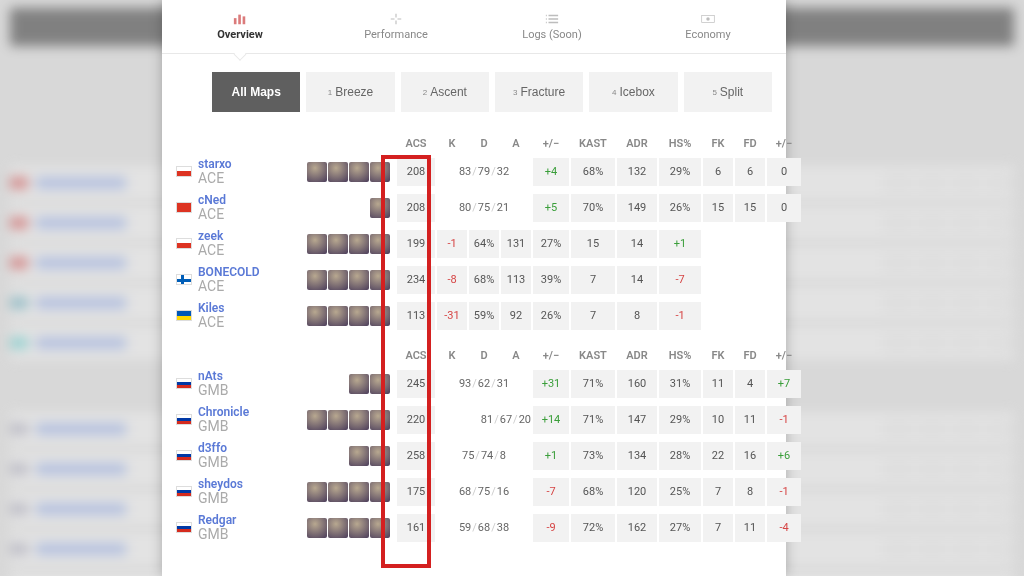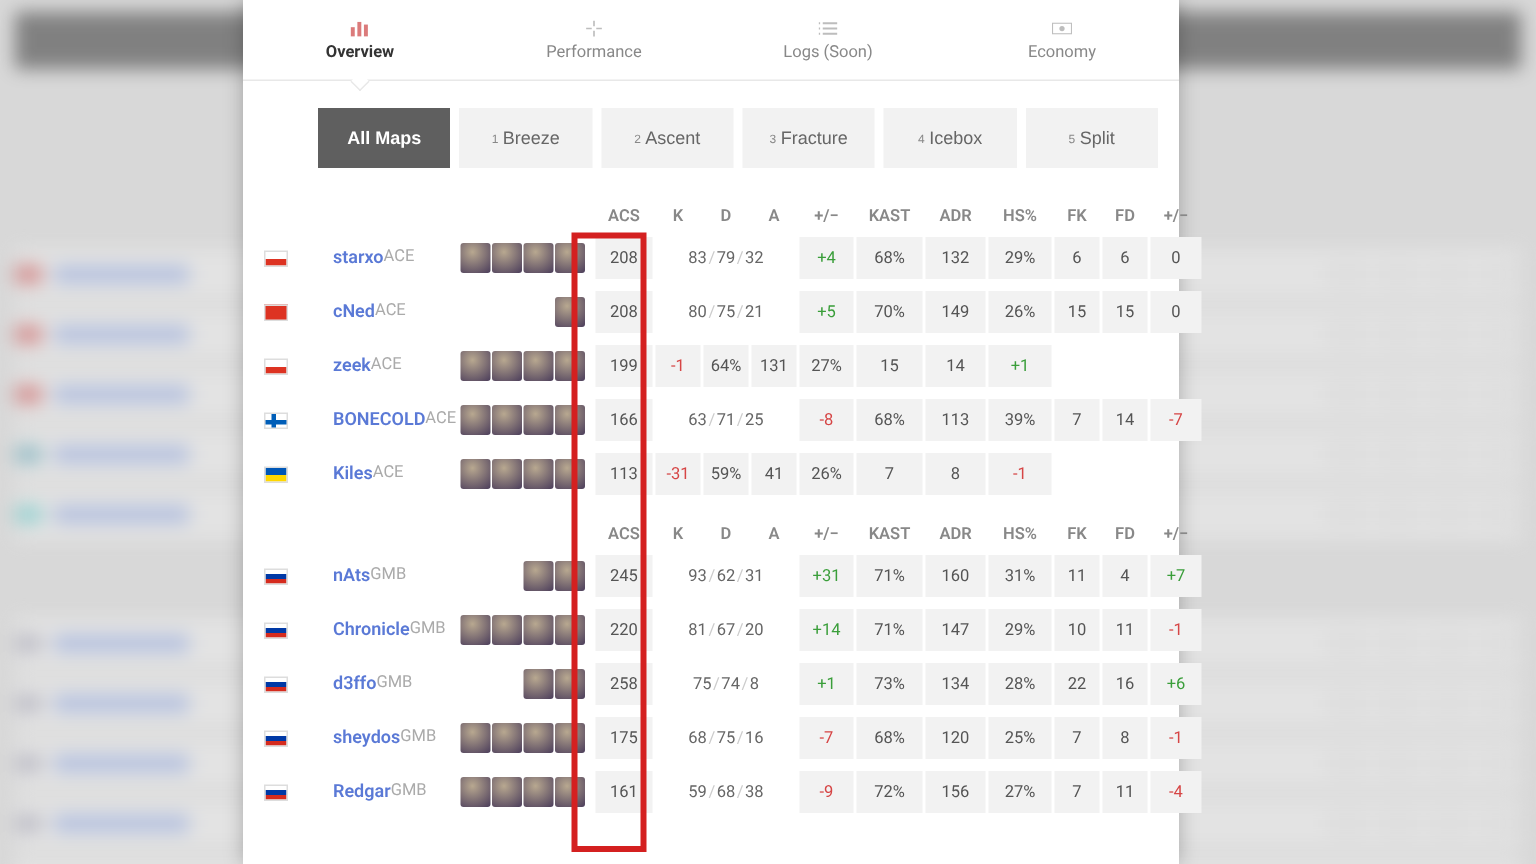--- a/index.html
+++ b/index.html
@@ -133,33 +133,32 @@
     flex: none;
   }
   .flag.tr { background: #d32; }
   .flag.fi { background: #fff; position: relative; }
   .flag.fi::before { content:''; position:absolute; left:4px; top:0; width:3px; height:100%; background:#005eb8; }
   .flag.fi::after { content:''; position:absolute; left:0; top:4px; width:100%; height:3px; background:#005eb8; }
   .flag.ua { background: linear-gradient(#0057b7 50%, #ffd700 50%); }
   .flag.ru { background: linear-gradient(#fff 33%, #0039a6 33% 66%, #d52b1e 66%); }
   .player-name {
     display: flex;
-    flex-direction: row;
+    flex-direction: column;
     line-height: 1.1;
-    margin-left: 24px;
   }
   .player-name a {
     color: #5a79d6;
     font-weight: 600;
     font-size: 12px;
     text-decoration: none;
   }
   .player-name .team-tag {
     color: #aaa;
-    font-size: 11px;
+    font-size: 14px;
   }
   .agents {
     display: flex;
     gap: 1px;
     justify-content: flex-end;
     padding-right: 6px;
   }
   .agent {
     width: 20px;
     height: 20px;
@@ -443,22 +442,21 @@
               <a href="#">BONECOLD</a>
               <span class="team-tag">ACE</span>
             </div>
           </div>
           <div class="agents">
             <div class="agent"></div>
             <div class="agent"></div>
             <div class="agent"></div>
             <div class="agent"></div>
           </div>
-          <div class="stat-cell">166</div>
-          <div class="stat-cell slash" style="grid-column: span 3;"><span>63</span><span class="sep">/</span><span>71</span><span class="sep">/</span><span>25</span></div>
+          <div class="stat-cell">234</div>
           <div class="stat-cell"><span class="neg">-8</span></div>
           <div class="stat-cell">68%</div>
           <div class="stat-cell">113</div>
           <div class="stat-cell">39%</div>
           <div class="stat-cell">7</div>
           <div class="stat-cell">14</div>
           <div class="stat-cell"><span class="neg">-7</span></div>
         </div>
         <div class="player-row">
           <div class="player-info">
@@ -470,21 +468,21 @@
           </div>
           <div class="agents">
             <div class="agent"></div>
             <div class="agent"></div>
             <div class="agent"></div>
             <div class="agent"></div>
           </div>
           <div class="stat-cell">113</div>
           <div class="stat-cell"><span class="neg">-31</span></div>
           <div class="stat-cell">59%</div>
-          <div class="stat-cell">41</div>
+          <div class="stat-cell">92</div>
           <div class="stat-cell">26%</div>
           <div class="stat-cell">7</div>
           <div class="stat-cell">8</div>
           <div class="stat-cell"><span class="neg">-1</span></div>
         </div>
       </div>
   </div>
 
   <div class="team-block">
     <div class="stat-header" id="header2">
@@ -532,21 +530,21 @@
               <span class="team-tag">GMB</span>
             </div>
           </div>
           <div class="agents">
             <div class="agent"></div>
             <div class="agent"></div>
             <div class="agent"></div>
             <div class="agent"></div>
           </div>
           <div class="stat-cell">220</div>
-          <div class="stat-cell slash" style="grid-column: span 3;"><span>81</span><span class="sep">/</span><span>67</span><span class="sep">/</span><span>20</span></div>
+          <div class="stat-cell slash" style="grid-column: span 3; text-align: right;"><span>81</span><span class="sep">/</span><span>67</span><span class="sep">/</span><span>20</span></div>
           <div class="stat-cell"><span class="pos">+14</span></div>
           <div class="stat-cell">71%</div>
           <div class="stat-cell">147</div>
           <div class="stat-cell">29%</div>
           <div class="stat-cell">10</div>
           <div class="stat-cell">11</div>
           <div class="stat-cell"><span class="neg">-1</span></div>
         </div>
         <div class="player-row">
           <div class="player-info">
@@ -605,21 +603,21 @@
           <div class="agents">
             <div class="agent"></div>
             <div class="agent"></div>
             <div class="agent"></div>
             <div class="agent"></div>
           </div>
           <div class="stat-cell">161</div>
           <div class="stat-cell slash" style="grid-column: span 3;"><span>59</span><span class="sep">/</span><span>68</span><span class="sep">/</span><span>38</span></div>
           <div class="stat-cell"><span class="neg">-9</span></div>
           <div class="stat-cell">72%</div>
-          <div class="stat-cell">156</div>
+          <div class="stat-cell">162</div>
           <div class="stat-cell">27%</div>
           <div class="stat-cell">7</div>
           <div class="stat-cell">11</div>
           <div class="stat-cell"><span class="neg">-4</span></div>
         </div>
       </div>
   </div>
 
 </div>
 

